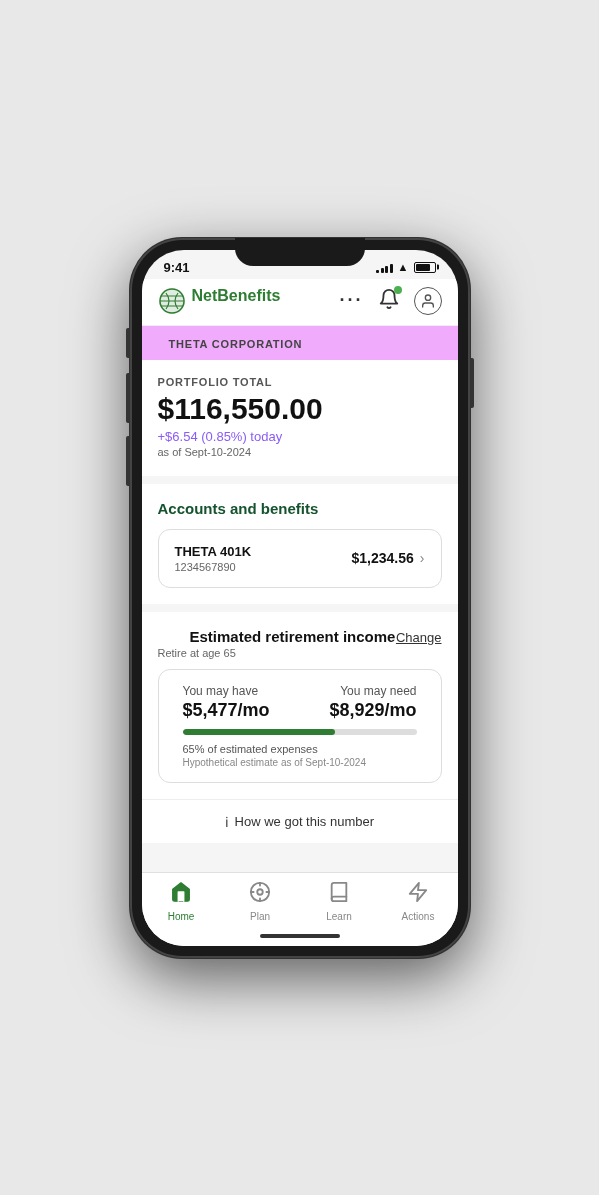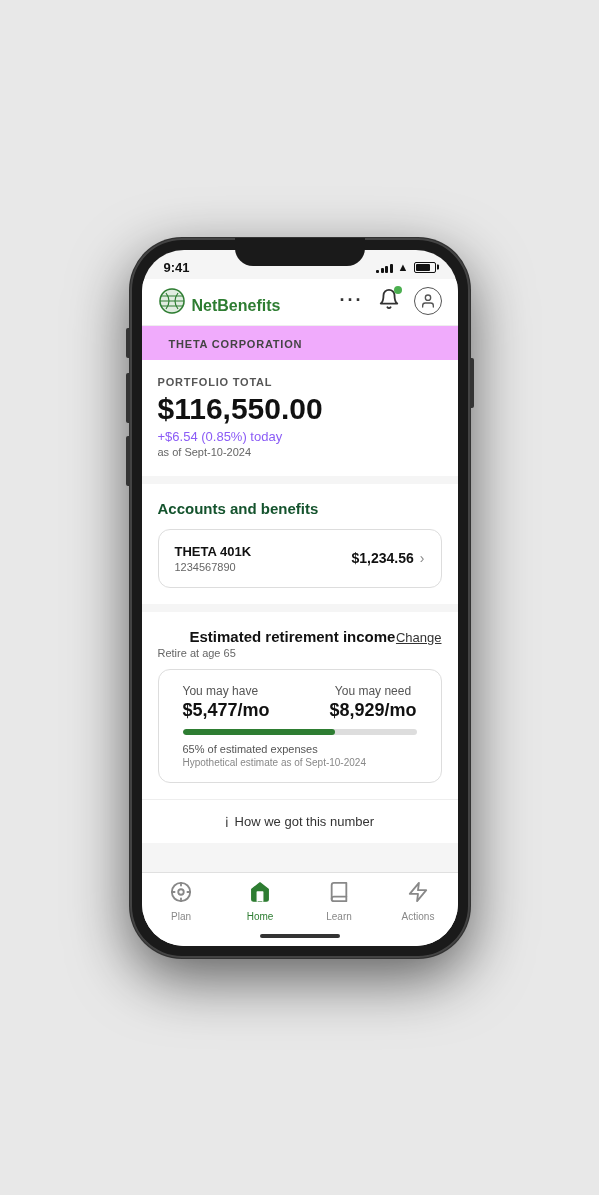--- a/index.html
+++ b/index.html
@@ -135,21 +135,21 @@
     .app-header {
       display: flex;
       align-items: center;
       padding: 8px 16px 10px;
       background: #fff;
       border-bottom: 1px solid #eee;
     }
 
     .logo-area {
       display: flex;
-      align-items: flex-end;
+      align-items: flex-start;
       gap: 6px;
       flex: 1;
     }
 
     .logo-icon {
       width: 28px;
       height: 28px;
     }
 
     .logo-text {
@@ -355,21 +355,21 @@
       margin-bottom: 2px;
     }
 
     .income-col-value {
       font-size: 18px;
       font-weight: 700;
       color: #111;
     }
 
     .income-col-right {
-      text-align: center;
+      text-align: right;
     }
 
     
     .progress-container {
       margin: 8px 0;
       background: #ddd;
       border-radius: 4px;
       height: 6px;
       overflow: hidden;
     }
@@ -624,44 +624,44 @@
       <div class="info-row">
         <span class="info-icon">ℹ</span>
         <span class="info-text">How we got this number</span>
       </div>
 
     </div>
 
     <div class="bottom-nav">
 
       <div class="nav-item">
+        <span class="nav-icon active">
+          <svg width="22" height="22" viewBox="0 0 24 24" fill="#2e7d32" stroke="#2e7d32" stroke-width="1.5" stroke-linecap="round" stroke-linejoin="round">
+            <path d="M3 9l9-7 9 7v11a2 2 0 0 1-2 2H5a2 2 0 0 1-2-2z" fill="#2e7d32"></path>
+            <polyline points="9 22 9 12 15 12 15 22" fill="#fff" stroke="#fff"></polyline>
+          </svg>
+        </span>
+        <span class="nav-label active">Home</span>
+      </div>
+
+      <div class="nav-item">
         <span class="nav-icon">
           <svg width="22" height="22" viewBox="0 0 24 24" fill="none" stroke="#888" stroke-width="2" stroke-linecap="round" stroke-linejoin="round">
             <circle cx="12" cy="12" r="10"></circle>
             <circle cx="12" cy="12" r="3"></circle>
             <line x1="12" y1="2" x2="12" y2="5"></line>
             <line x1="12" y1="19" x2="12" y2="22"></line>
             <line x1="2" y1="12" x2="5" y2="12"></line>
             <line x1="19" y1="12" x2="22" y2="12"></line>
           </svg>
         </span>
         <span class="nav-label">Plan</span>
       </div>
 
       <div class="nav-item">
-        <span class="nav-icon active">
-          <svg width="22" height="22" viewBox="0 0 24 24" fill="#2e7d32" stroke="#2e7d32" stroke-width="1.5" stroke-linecap="round" stroke-linejoin="round">
-            <path d="M3 9l9-7 9 7v11a2 2 0 0 1-2 2H5a2 2 0 0 1-2-2z" fill="#2e7d32"></path>
-            <polyline points="9 22 9 12 15 12 15 22" fill="#fff" stroke="#fff"></polyline>
-          </svg>
-        </span>
-        <span class="nav-label active">Home</span>
-      </div>
-
-      <div class="nav-item">
         <span class="nav-icon">
           <svg width="22" height="22" viewBox="0 0 24 24" fill="none" stroke="#888" stroke-width="2" stroke-linecap="round" stroke-linejoin="round">
             <path d="M4 19.5A2.5 2.5 0 0 1 6.5 17H20"></path>
             <path d="M6.5 2H20v20H6.5A2.5 2.5 0 0 1 4 19.5v-15A2.5 2.5 0 0 1 6.5 2z"></path>
           </svg>
         </span>
         <span class="nav-label">Learn</span>
       </div>
 
       <div class="nav-item">

